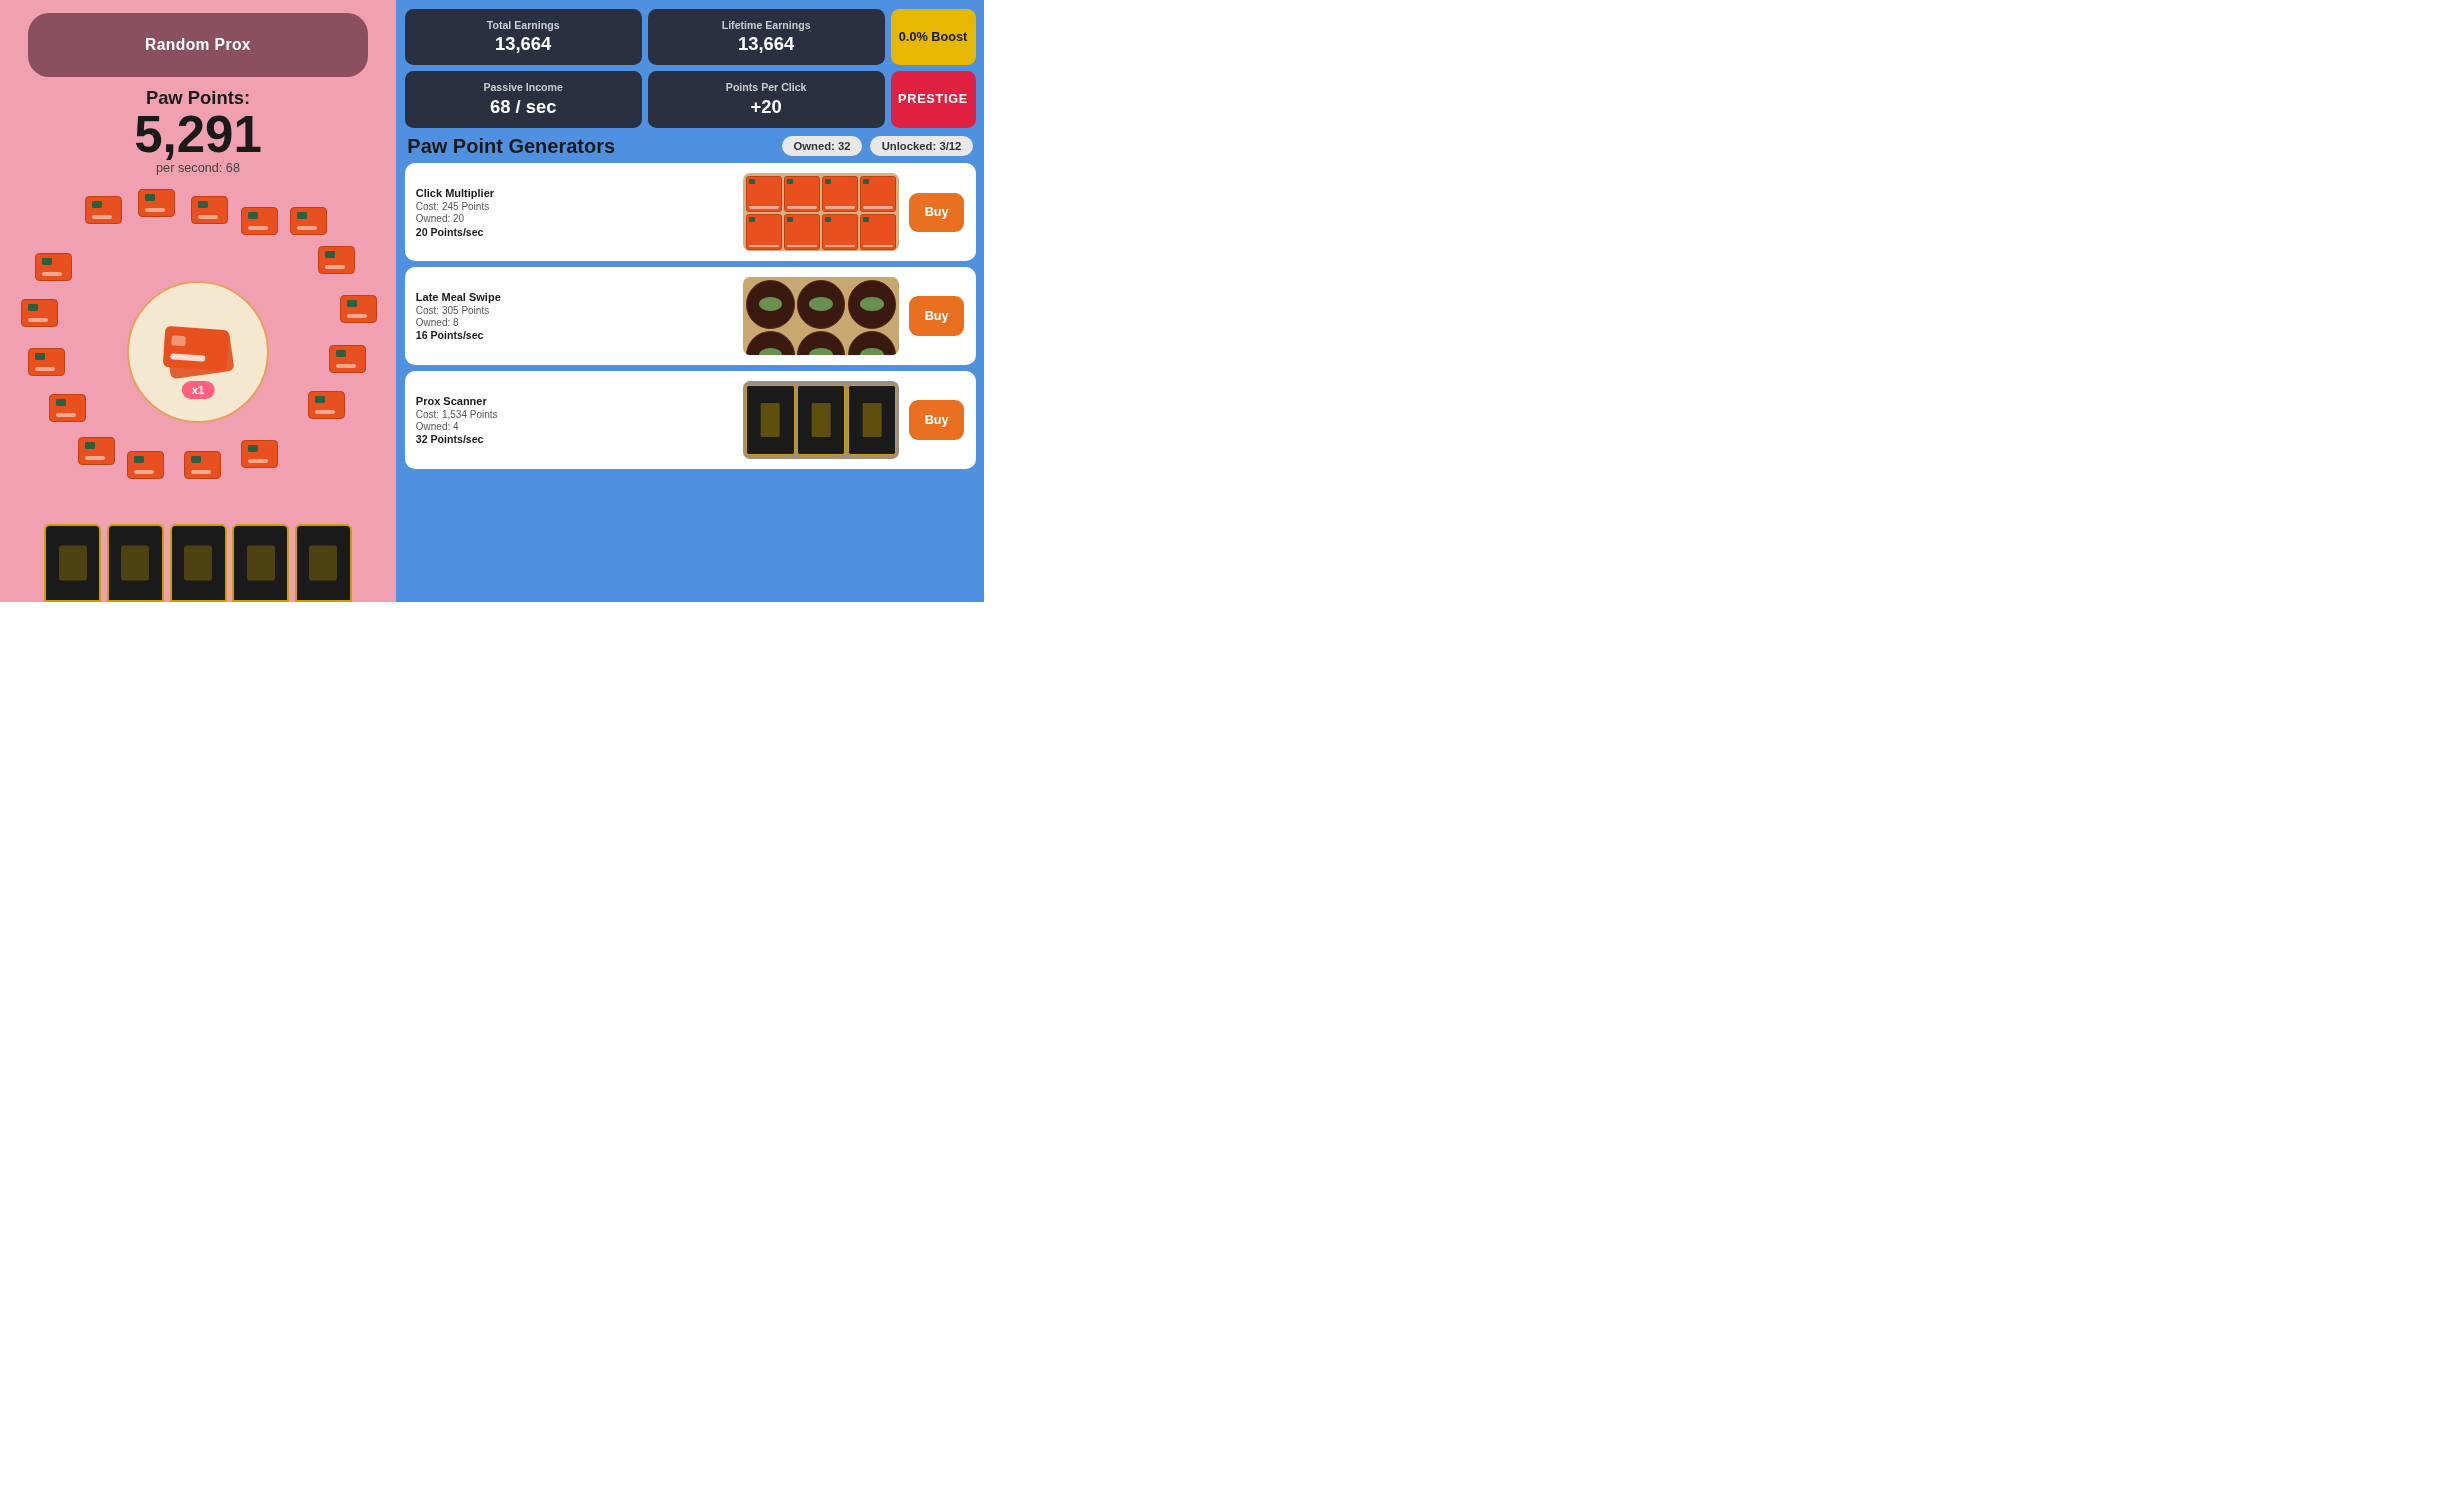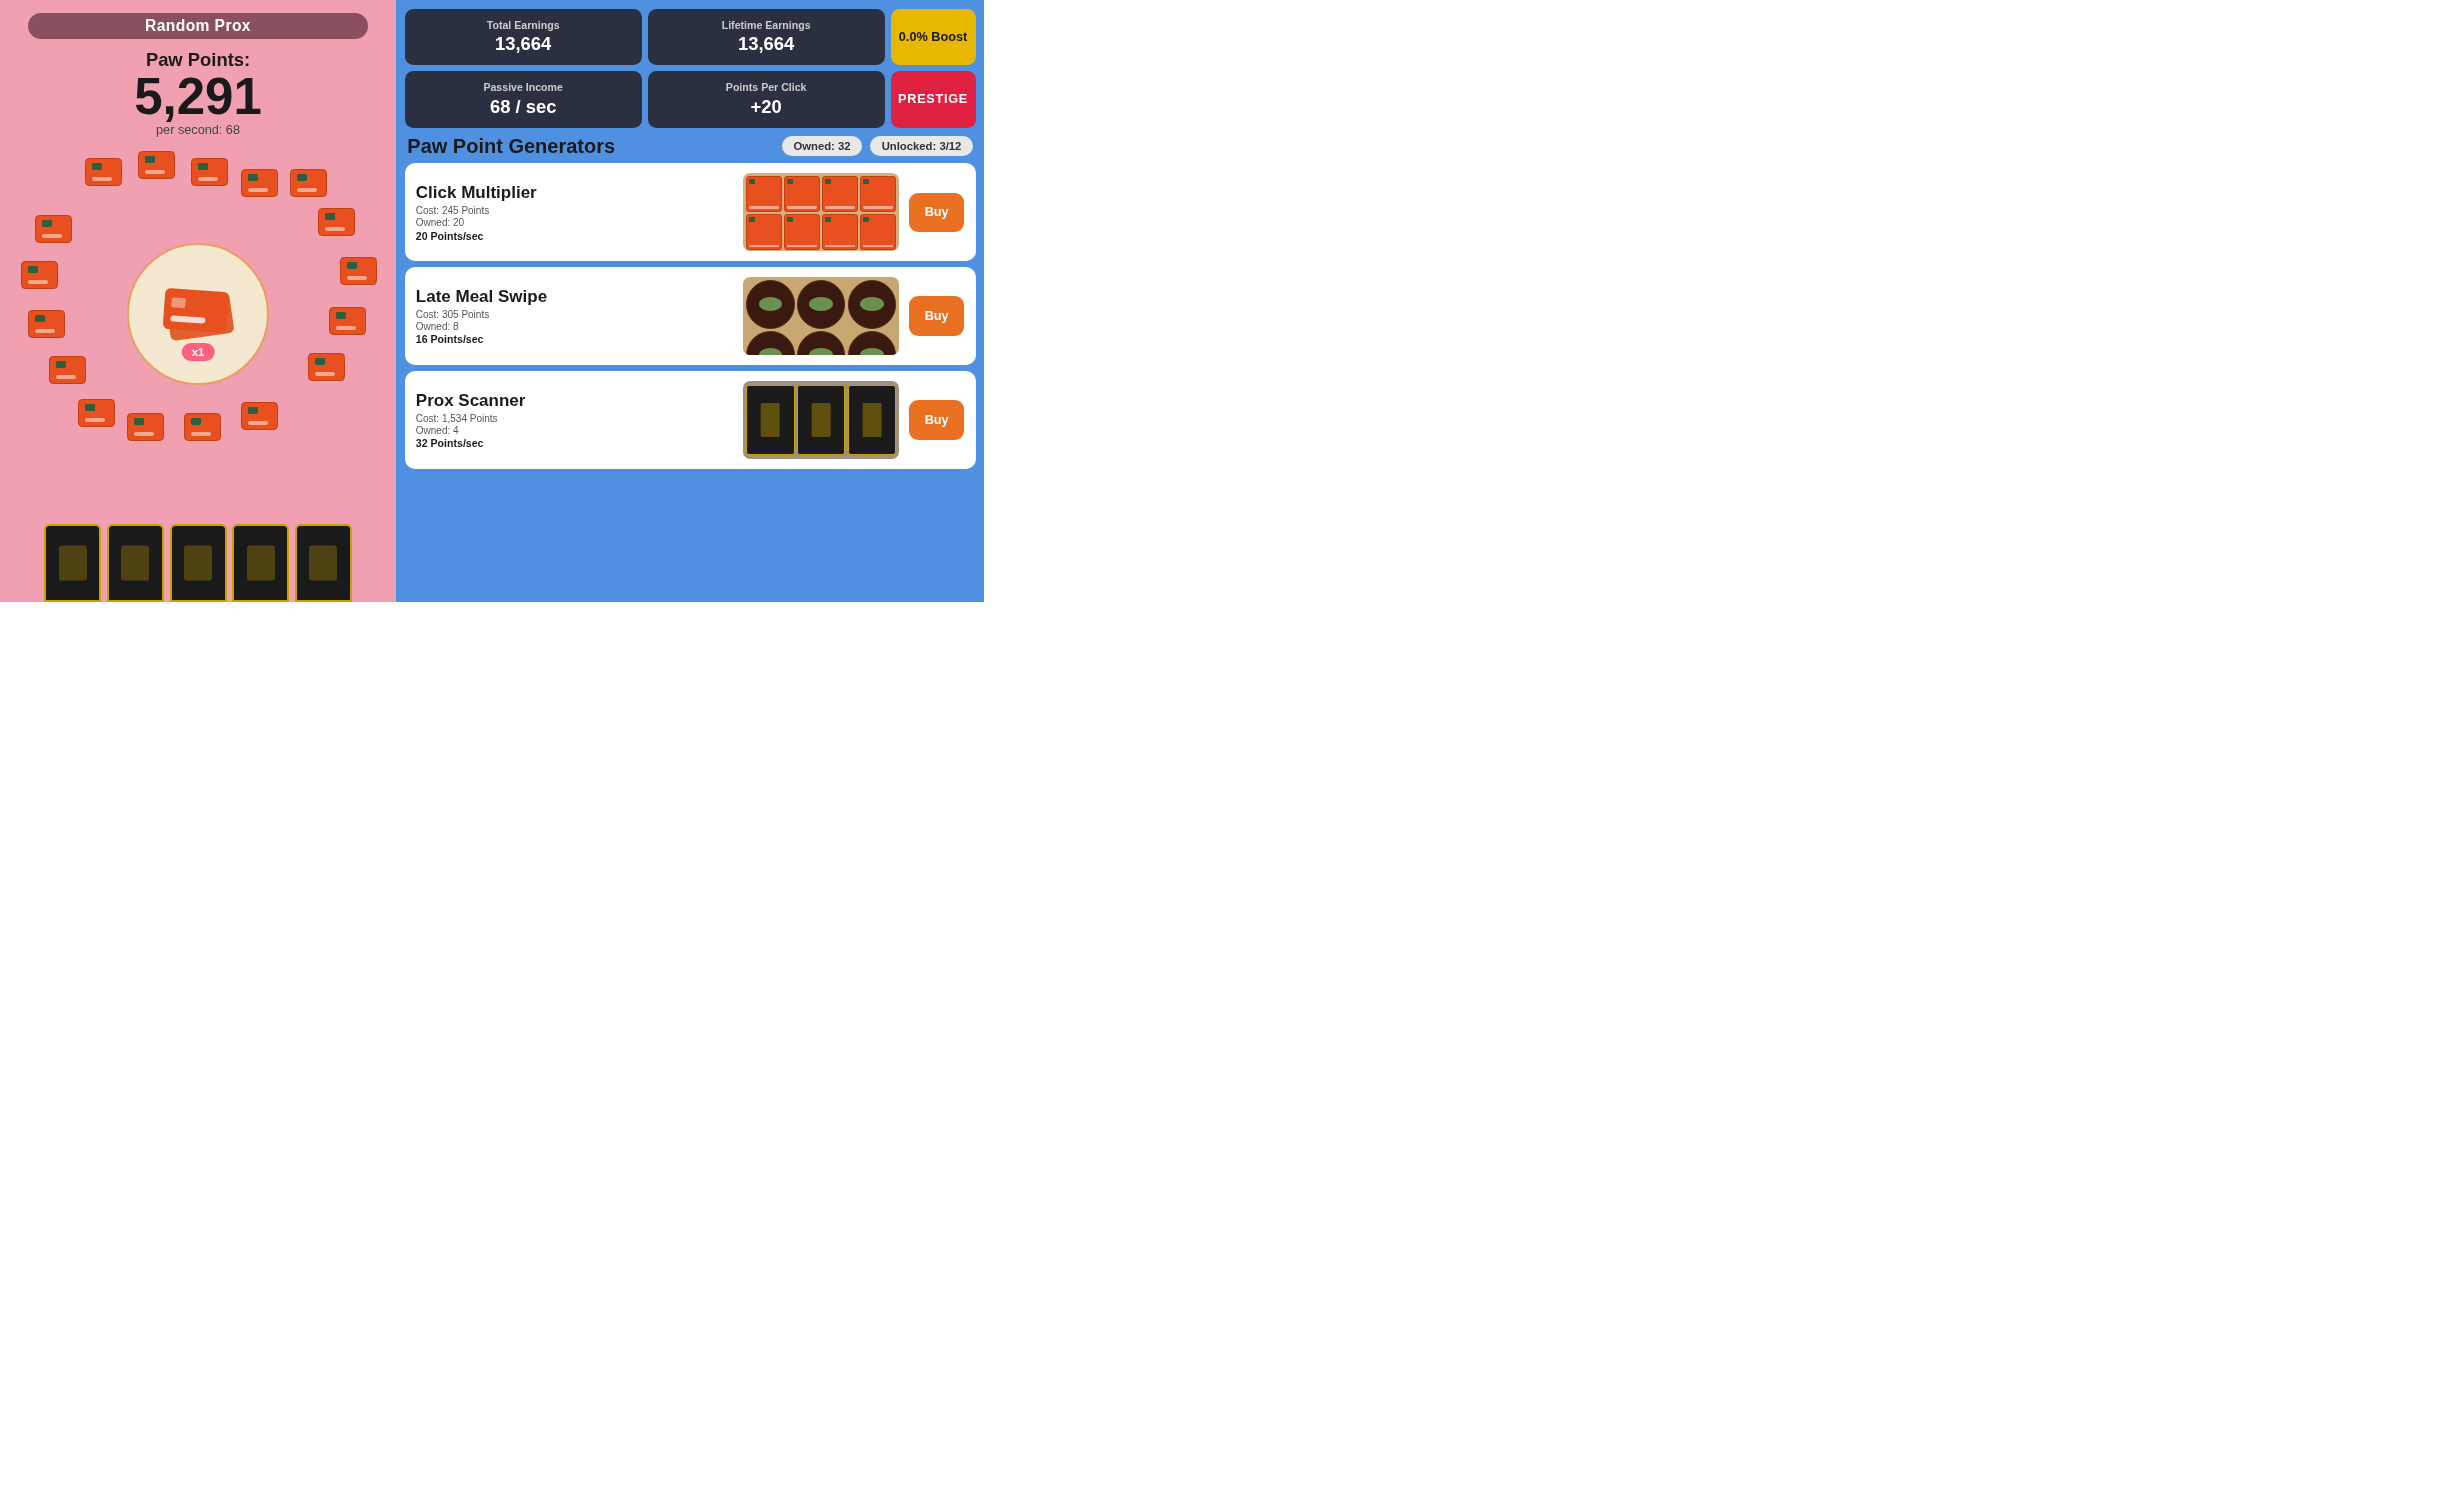--- a/index.html
+++ b/index.html
@@ -21,21 +21,21 @@
       align-items: center;
       position: relative;
       overflow: hidden;
     }
 
     .random-prox-bar {
       width: 340px;
       margin-top: 12.7px;
       background: #8a5060;
       border-radius: 21px;
-      padding: 4px 17px;
+      padding: 23px 17px;
       text-align: center;
       color: white;
       font-size: 15.6px;
       font-weight: 600;
       letter-spacing: 0.4px;
     }
 
     .paw-points-section {
       margin-top: 10px;
       text-align: center;
@@ -325,21 +325,21 @@
       display: flex;
       align-items: center;
       padding: 10px 11.3px;
       gap: 10px;
     }
 
     .generator-info {
       flex: 1;
     }
     .generator-name {
-      font-size: 17px;
+      font-size: 11px;
       font-weight: 800;
       color: #1a1a1a;
       margin-bottom: 2.1px;
     }
     .generator-cost {
       font-size: 10px;
       color: #555;
       margin-bottom: 0.7px;
     }
     .generator-owned {

